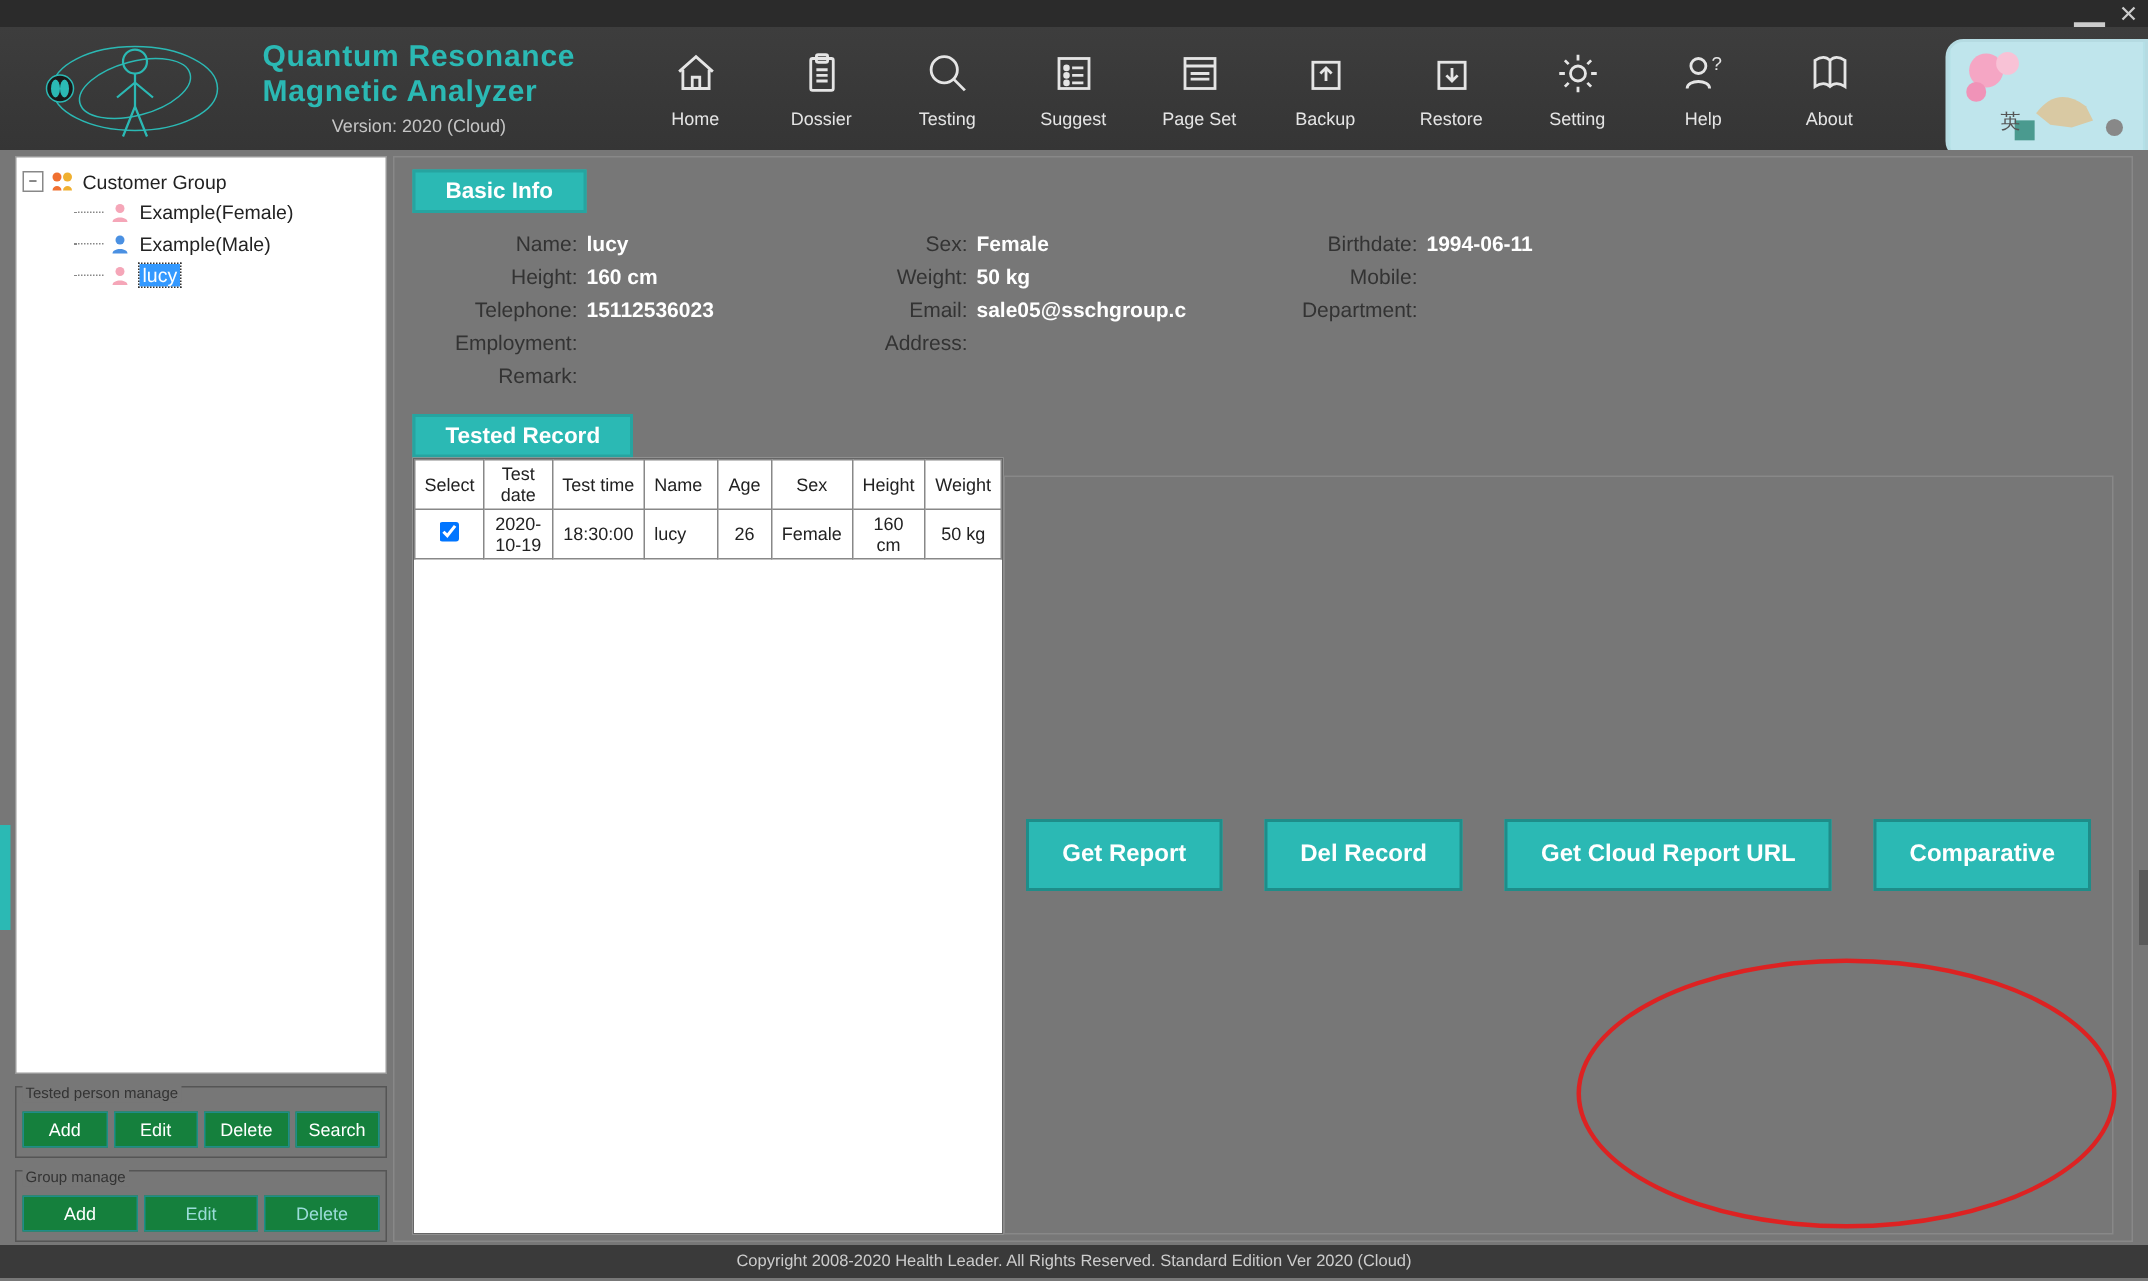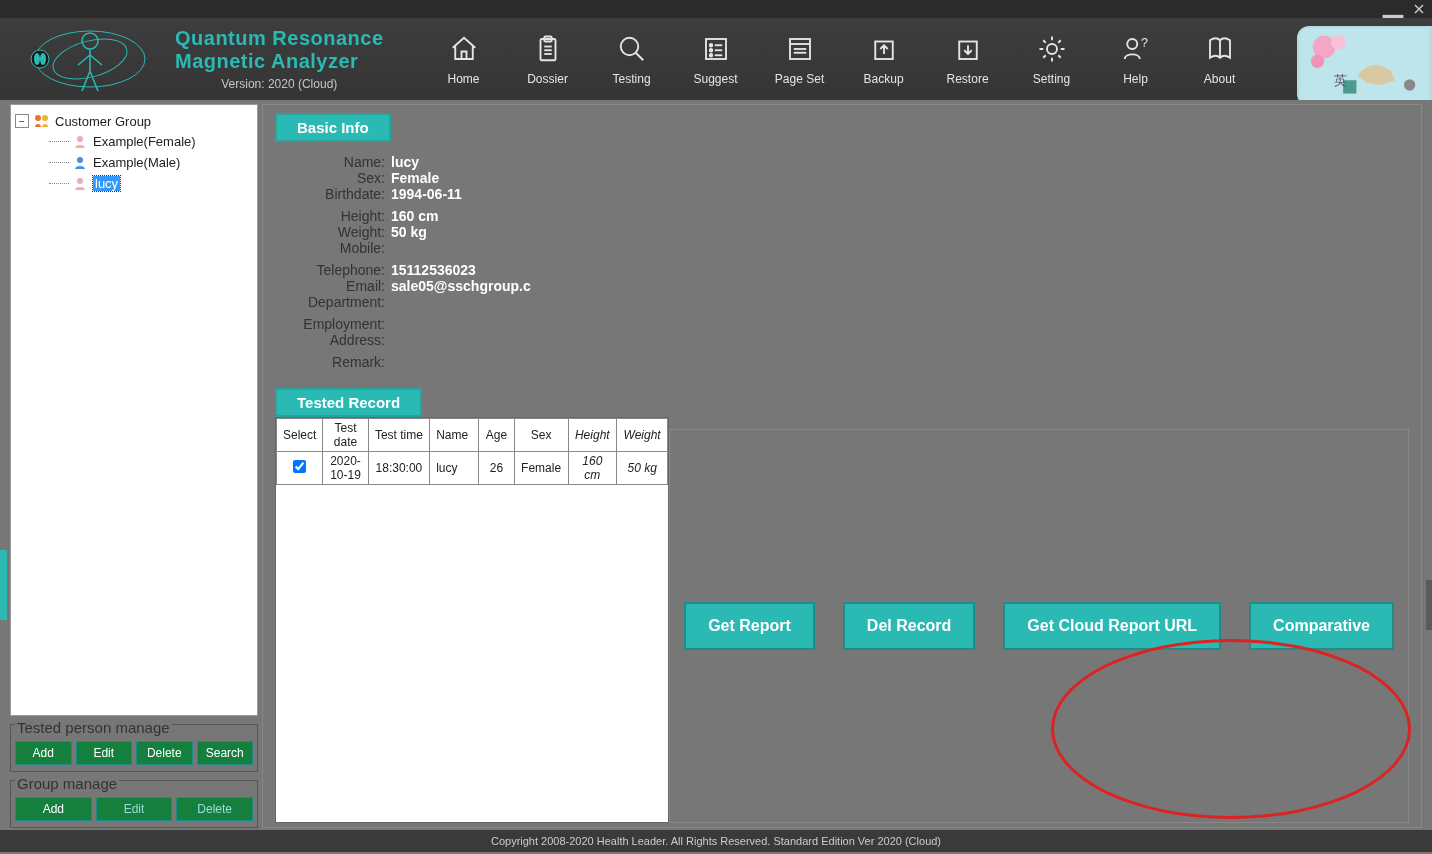--- a/index.html
+++ b/index.html
@@ -33,44 +33,44 @@
 .tree-row { display:flex; align-items:center; font-size:13px; color:#222; padding:2px 0; }
 .tree-row .exp { width:14px; height:14px; border:1px solid #888; display:flex;align-items:center;justify-content:center;font-size:10px;margin-right:4px; background:#fff; cursor:pointer;}
 .tree-row .grp-ico { width:18px;height:16px; display:flex;align-items:center;justify-content:center; margin-right:4px; }
 .tree-child { margin-left:34px; display:flex;align-items:center; font-size:13px; padding:3px 0;}
 .tree-child .dotline { width:20px; border-bottom:1px dotted #888; margin-right:4px; }
 .person-ico { width:14px;height:14px; margin-right:6px; }
 .tree-child.sel .nm { background:#3399ff; color:#fff; outline:1px dotted #333; padding:0 2px;}
 .tree-child .nm { color:#222; }
 
 .fieldset { border:1px solid #555; margin-top:8px; padding:6px 4px 6px 4px; }
-.fieldset .legend { font-size:15px; color:#333; position:relative; top:-12px; background:#777; padding:0 2px; display:inline-block;}
+.fieldset .legend { font-size:10px; color:#333; position:relative; top:-12px; background:#777; padding:0 2px; display:inline-block;}
 .fieldset .btn-row { display:flex; gap:4px; margin-top:-8px; }
 .mini-btn { flex:1; background:#15803d; border:1px solid #1e8d89; color:#fff; font-size:12px; padding:4px 0; text-align:center; cursor:pointer; }
 .mini-btn.disabled { color:#9bdcd9; cursor:default; }
 
 .content { flex:1; margin:4px 10px 2px 2px; border:1px solid #888; background:#777; padding:8px 12px 4px 12px; display:flex; flex-direction:column; position:relative;}
 
 .section-tag { background:#2bb9b4; color:#fff; font-weight:bold; font-size:15px; padding:4px 20px; display:inline-block; border:2px solid #26a4a0;}
 
 .info-grid { margin:6px 0 12px 0; }
-.info-row { display:flex; margin:6px 0;flex-direction:column; }
+.info-row { display:flex; margin:6px 0; }
 .info-cell { display:flex; align-items:center; }
 .info-cell.c1 { width:260px; }
 .info-cell.c2 { width:300px; }
 .info-cell.c3 { width:300px; }
 .info-label { width:110px; text-align:right; color:#333; font-size:14px; margin-right:6px; }
 .info-value { color:#fff; font-size:14px; font-weight:bold; }
 
 .record-area { flex:1; display:flex; flex-direction:row; }
 .table-wrap { background:#fff; border:1px solid #666; flex:1; overflow:auto; min-height:370px; }
 table { border-collapse:collapse; font-size:12px; }
 th, td { border:1px solid #888; padding:2px 6px; text-align:center; background:#fff; color:#222; }
 th { font-weight:normal; background:#fff; }
-.col-select{width:44px;} .col-date{width:100px;} .col-time{width:120px;} .col-name{width:180px; text-align:left; padding-left:6px;} .col-age{width:80px;} .col-sex{width:80px;} .col-hw{width:80px;font-style:italic;}
+.col-select{width:44px;} .col-date{width:100px;} .col-time{width:120px;} .col-name{width:180px; text-align:left; padding-left:6px;} .col-age{width:80px;} .col-sex{width:80px;} .col-hw{width:80px;}
 
 .action-row { margin-top:12px; display:flex; gap:28px; align-items:center; padding:6px 14px; border:1px solid #888;}
 .big-btn { background:#2bb9b4; border:2px solid #1e8d89; color:#fff; font-weight:bold; font-size:16px; padding:13px 22px; cursor:pointer; }
 .big-btn.right { margin-left:auto; }
 
 .footer { height:22px; background:#3a3a3a; color:#ccc; font-size:11px; display:flex; align-items:center; justify-content:center; }
 
 .red-ellipse { position:absolute; right:10px; bottom:8px; width:360px; height:180px; border:3px solid #d22; border-radius:50%; pointer-events:none; }
 
 .leftedge { position:absolute; left:0; top:450px; width:7px; height:70px; background:#2bb9b4; }

